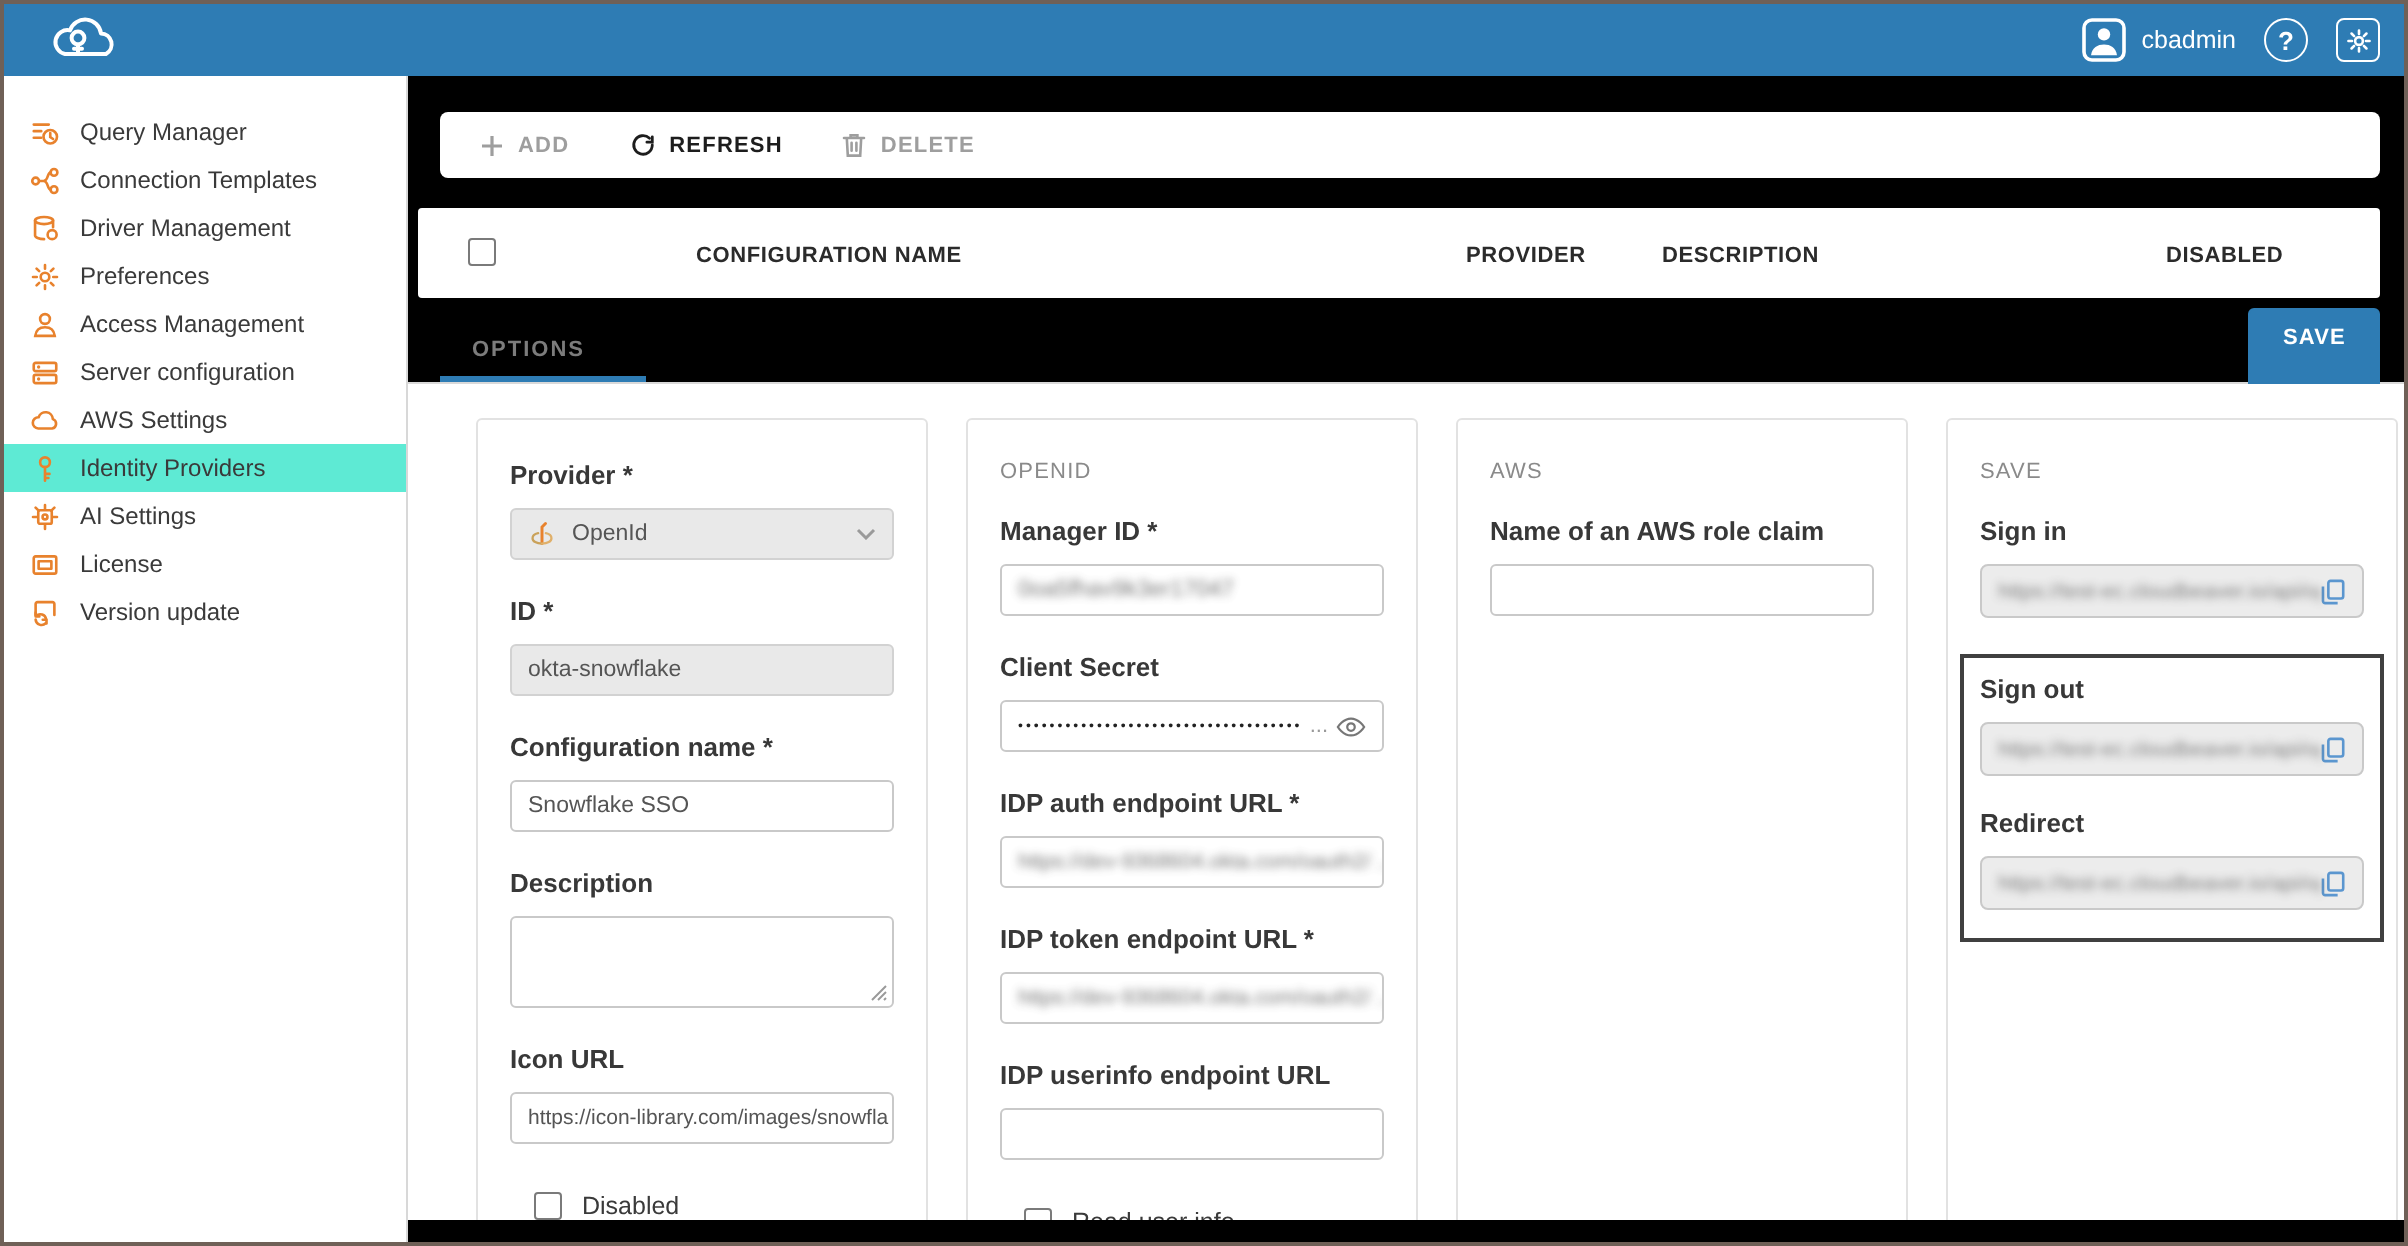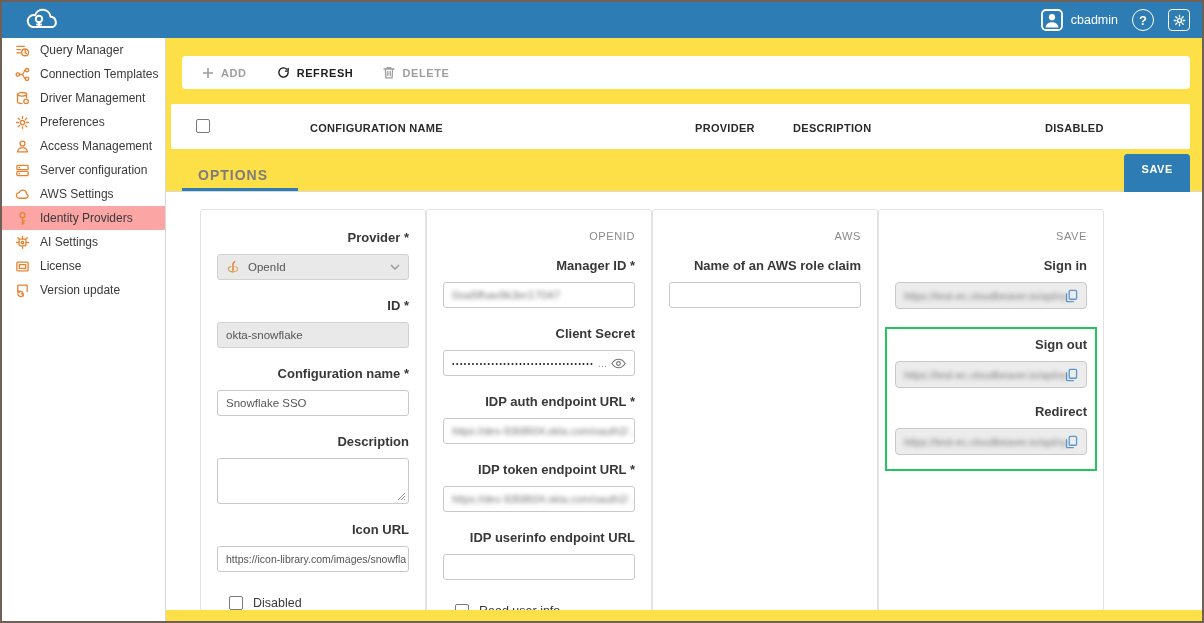--- a/index.html
+++ b/index.html
@@ -1,85 +1,85 @@
 <!DOCTYPE html>
 <html><head>
 <meta charset="utf-8">
 <style>
   * { margin:0; padding:0; box-sizing:border-box; }
   html,body { width:1204px; height:623px; font-family:"Liberation Sans", sans-serif; background:#fff; }
-  .frame { width:1204px; height:623px; border:2px solid #6f6057; background:#f1f1f1; overflow:hidden; position:relative;text-align:right; }
+  .frame { width:1204px; height:623px; border:2px solid #6f6057; background:#f1f1f1; overflow:hidden; position:relative; }
 
   
   .appbar { height:36px; background:#2e7cb4; display:flex; align-items:center; padding:0 12px 0 22px; }
   .logo { display:flex; align-items:center; }
   .appbar-right { margin-left:auto; display:flex; align-items:center; gap:14px; }
   .user-chip { display:flex; align-items:center; gap:8px; color:#fff; font-size:12.5px; }
   .round-icon { width:22px; height:22px; border:1.6px solid #fff; border-radius:50%; color:#fff;
     font-size:13px; font-weight:bold; display:flex; align-items:center; justify-content:center; cursor:pointer; }
   .square-icon { width:22px; height:22px; border:1.6px solid #fff; border-radius:4px; color:#fff;
     font-size:13px; display:flex; align-items:center; justify-content:center; cursor:pointer; }
 
   
   .body-row { display:flex; height:583px; }
-  .sidebar { width:164px; background:#fff; border-right:1px solid #d8d8d8; padding-top:0; }
+  .sidebar { width:202px; background:#fff; border-right:1px solid #d8d8d8; padding-top:16px; }
   .nav-item { height:24px; display:flex; align-items:center; gap:10px; padding-left:13px;
     font-size:12px; color:#3a3a3a; cursor:pointer; white-space:nowrap; }
-  .nav-item.active { background:#fca5a5; }
+  .nav-item.active { background:#5eead4; }
   .nav-item svg { flex:0 0 auto; }
-  .main { flex:1; position:relative; background:#fde047; overflow:hidden; }
+  .main { flex:1; position:relative; background:#000000; overflow:hidden; }
 
   
   .toolbar { position:absolute; left:16px; right:12px; top:18px; height:33px; background:#fff;
     border-radius:4px; display:flex; align-items:center; padding-left:20px; gap:30px; }
   .tool-btn { display:flex; align-items:center; gap:7px; font-size:11px; font-weight:bold;
     letter-spacing:.6px; cursor:pointer; }
   .tool-btn.disabled { color:#9e9e9e; }
   .tool-btn.enabled { color:#1d1d1d; }
 
   
   .grid-head { position:absolute; left:5px; right:12px; top:66px; height:45px; background:#fff; border-radius:2px; }
   .grid-head .cbx { position:absolute; left:25px; top:15px; }
   .col { position:absolute; top:18px; font-size:11px; font-weight:bold; color:#2b2b2b; letter-spacing:.3px; }
   .checkbox { width:14px; height:14px; border:1.5px solid #7a7a7a; border-radius:2px; background:#fff; cursor:pointer; }
 
   
   .tabbar { position:absolute; left:0; right:0; top:111px; height:43px; border-bottom:1px solid #d9d9d9; }
-  .tab { position:absolute; left:16px; bottom:0; height:30px; padding:0 30px 0 16px; font-size:14px;
+  .tab { position:absolute; left:16px; bottom:0; height:30px; padding:0 30px 0 16px; font-size:11px;
     font-weight:bold; letter-spacing:1px; color:#7c7c7c; display:flex; align-items:center;
     border-bottom:3px solid #2e7cb4; cursor:pointer; }
   .tab-actions { position:absolute; right:12px; top:5px; display:flex; gap:10px; }
   .btn { font-size:11px; font-weight:bold; letter-spacing:.6px; border-radius:3px; padding:8px 16px; cursor:pointer; }
   .btn.ghost { background:#fff; color:#3d7dab; border:1px solid #ccd6dc;margin-top:45px; }
   .btn.primary { background:#2e7cb4; color:#fff; border:1px solid #2e7cb4; }
 
   
   .form-area { position:absolute; left:0; right:0; top:154px; bottom:11px; background:#fff;
-    padding:17px 0 0 34px; display:flex; overflow:hidden; }
+    padding:17px 0 0 34px; display:flex; gap:19px; overflow:hidden; }
   .card { width:226px; background:#fff; border:1px solid #e2e2e2; border-radius:3px;
     padding:20px 16px; flex:0 0 auto; height:420px; }
   .section-title { font-size:11px; color:#8a8a8a; letter-spacing:.6px; margin-bottom:16px; }
   .fgroup { margin-bottom:18px; }
   .flabel { font-size:13px; font-weight:bold; color:#383838; margin-bottom:9px; }
   .finput { height:26px; border:1px solid #c9c9c9; border-radius:3px; background:#fff;
     font-size:11.5px; color:#555; display:flex; align-items:center; padding:0 8px; overflow:hidden; white-space:nowrap; }
   .finput.gray { background:#e9e9e9; border-color:#d2d2d2; }
   .blurred { filter:blur(2px); opacity:.8; }
   .select { justify-content:flex-start; gap:8px; cursor:pointer; }
   .select .chev { margin-left:auto; }
   .ftextarea { height:46px; border:1px solid #c9c9c9; border-radius:3px; position:relative; }
   .resize-grip { position:absolute; right:2px; bottom:2px; }
   .check-row { display:flex; align-items:center; gap:10px; padding-left:12px; font-size:12.5px; color:#3a3a3a; }
   .secret-dots { font-size:7px; letter-spacing:1.5px; color:#222; overflow:hidden; white-space:nowrap; flex:1; }
   .secret-suffix { color:#999; font-size:11px; margin:0 4px; }
   .icon-btn { margin-left:auto; cursor:pointer; display:flex; flex:0 0 auto; }
   .link-input { background:#ececec; border:1px solid #c9c9c9; border-radius:4px; height:27px;
     display:flex; align-items:center; padding:0 8px; font-size:10.5px; color:#666; }
   .link-text { overflow:hidden; white-space:nowrap; flex:1; }
-  .red-box { border:2px solid #22c55e; margin:12px -10px 0 -10px; padding:8px 8px 14px 8px; }
+  .red-box { border:2px solid #404040; margin:12px -10px 0 -10px; padding:8px 8px 14px 8px; }
   .red-box .fgroup { margin-bottom:16px; }
   .red-box .fgroup:last-child { margin-bottom:0; }
 </style>
 </head>
 <body>
 
 <div class="frame">
 
   <div class="appbar">
     <div class="logo">

